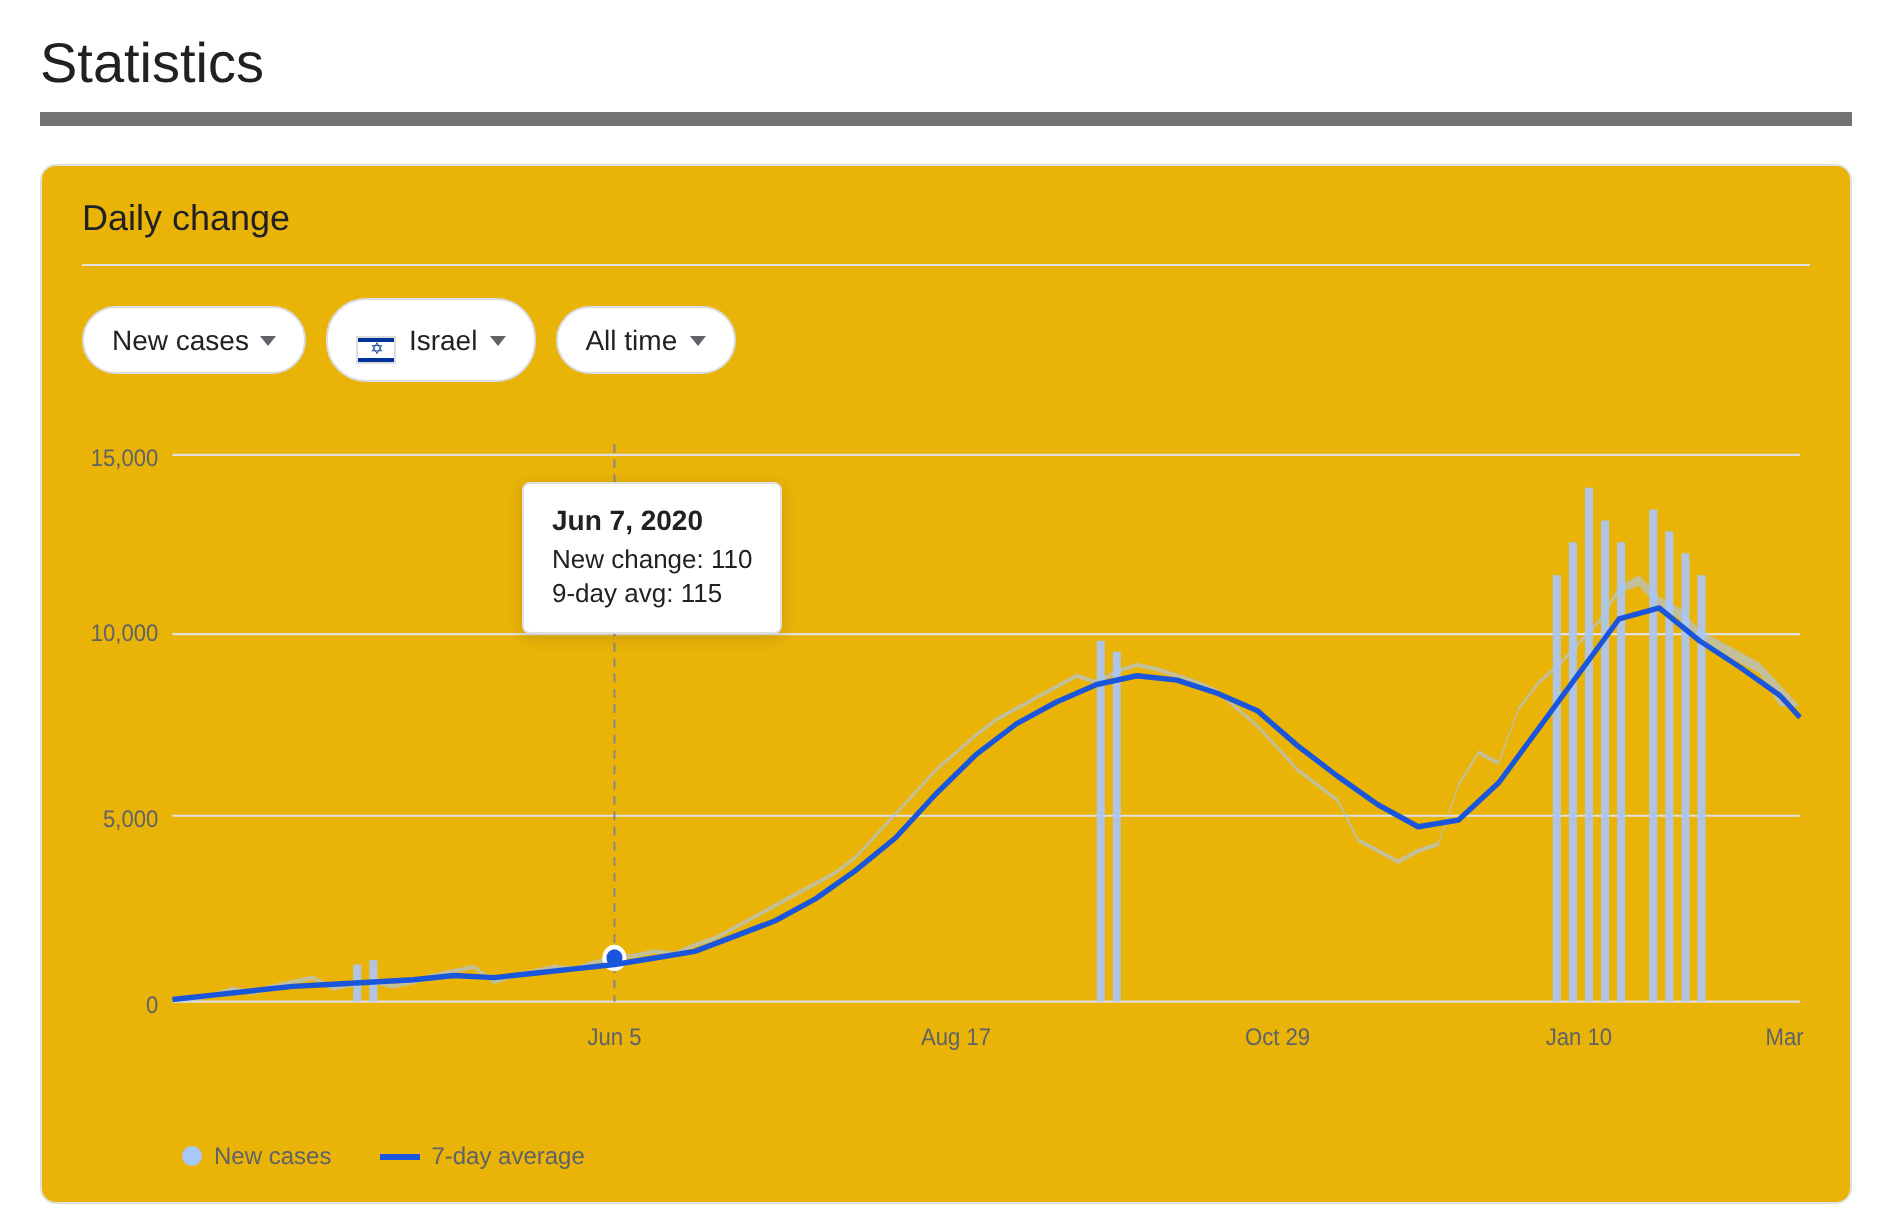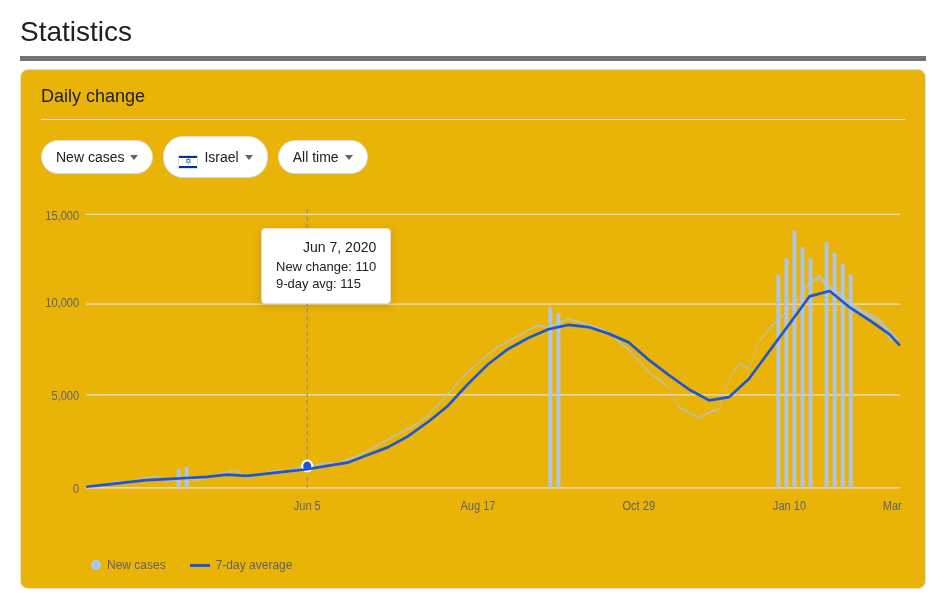--- a/index.html
+++ b/index.html
@@ -8,23 +8,23 @@
       background: #fff;
       color: #202124;
       width: 946px;
       min-height: 611px;
       padding: 16px 20px;
     }
     .page-title {
       font-size: 28px;
       font-weight: 400;
       color: #202124;
-      margin-bottom: 8px;
+      margin-bottom: 19px;
       padding-bottom: 8px;
-      border-bottom: 5px solid #737373;
+      border-bottom: 7px solid #737373;
     }
     .card {
       border: 1px solid #e0e0e0;
       border-radius: 8px;
       padding: 16px 20px;
       background: #eab308;
     }
     .card-title {
       font-size: 18px;
       font-weight: 400;
@@ -75,24 +75,23 @@
       background: #fff;
       border: 1px solid #e0e0e0;
       border-radius: 4px;
       padding: 10px 14px;
       box-shadow: 0 2px 8px rgba(0,0,0,0.15);
       font-size: 13px;
       pointer-events: none;
       z-index: 10;
     }
     .tooltip-date {
-      font-weight: 400;
+      font-weight: 700;
       margin-bottom: 4px;
       font-size: 14px;
-      text-align: right;
     }
     .tooltip-row {
       color: #202124;
       margin-bottom: 2px;
     }
     .legend {
       display: flex;
       gap: 24px;
       margin-top: 10px;
       padding-left: 50px;

